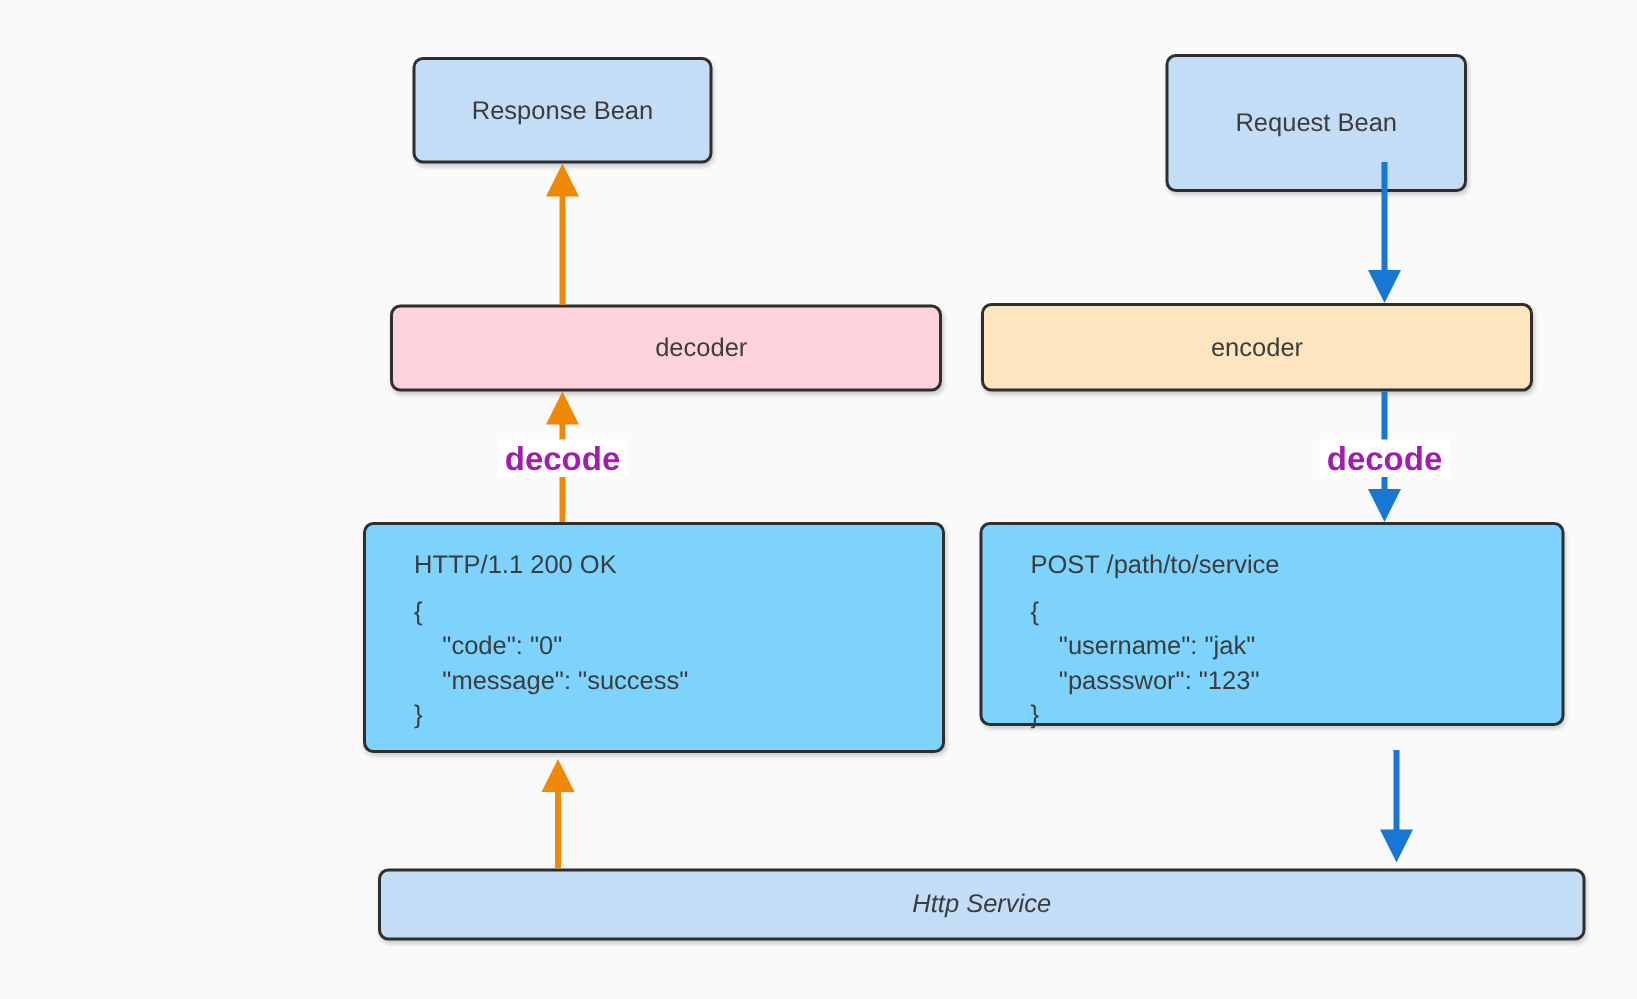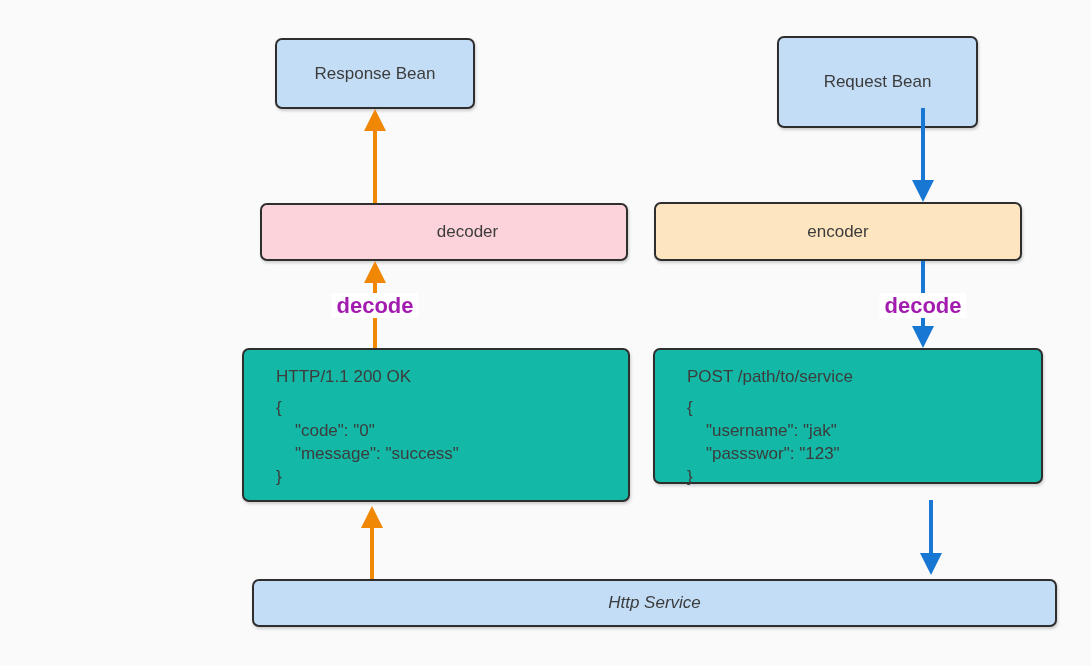--- a/index.html
+++ b/index.html
@@ -24,21 +24,21 @@
   }
   .node.center {
     display: flex;
     align-items: center;
     justify-content: center;
   }
 
   .fill-blue   { background: #c3ddf6; }
   .fill-pink   { background: #fcd3da; }
   .fill-peach  { background: #fce5bf; }
-  .fill-purple { background: #14b8a6; }
+  .fill-purple { background: #7dd3fc; }
 
   
   .response-bean { left: 275px; top: 38px;  width: 200px; height: 71px; }
   .request-bean  { left: 777px; top: 36px;  width: 201px; height: 92px; text-align: center; }
   .decoder-box   { left: 260px; top: 203px; width: 368px; height: 58px; padding-left: 47px; }
   .encoder-box   { left: 654px; top: 202px; width: 368px; height: 59px; }
   .response-msg  { left: 242px; top: 348px; width: 388px; height: 154px; padding: 14px 14px 0 32px; }
   .request-msg   { left: 653px; top: 348px; width: 390px; height: 136px; padding: 14px 14px 0 32px; }
   .http-service  { left: 252px; top: 579px; width: 805px; height: 48px; font-style: italic; }
 

